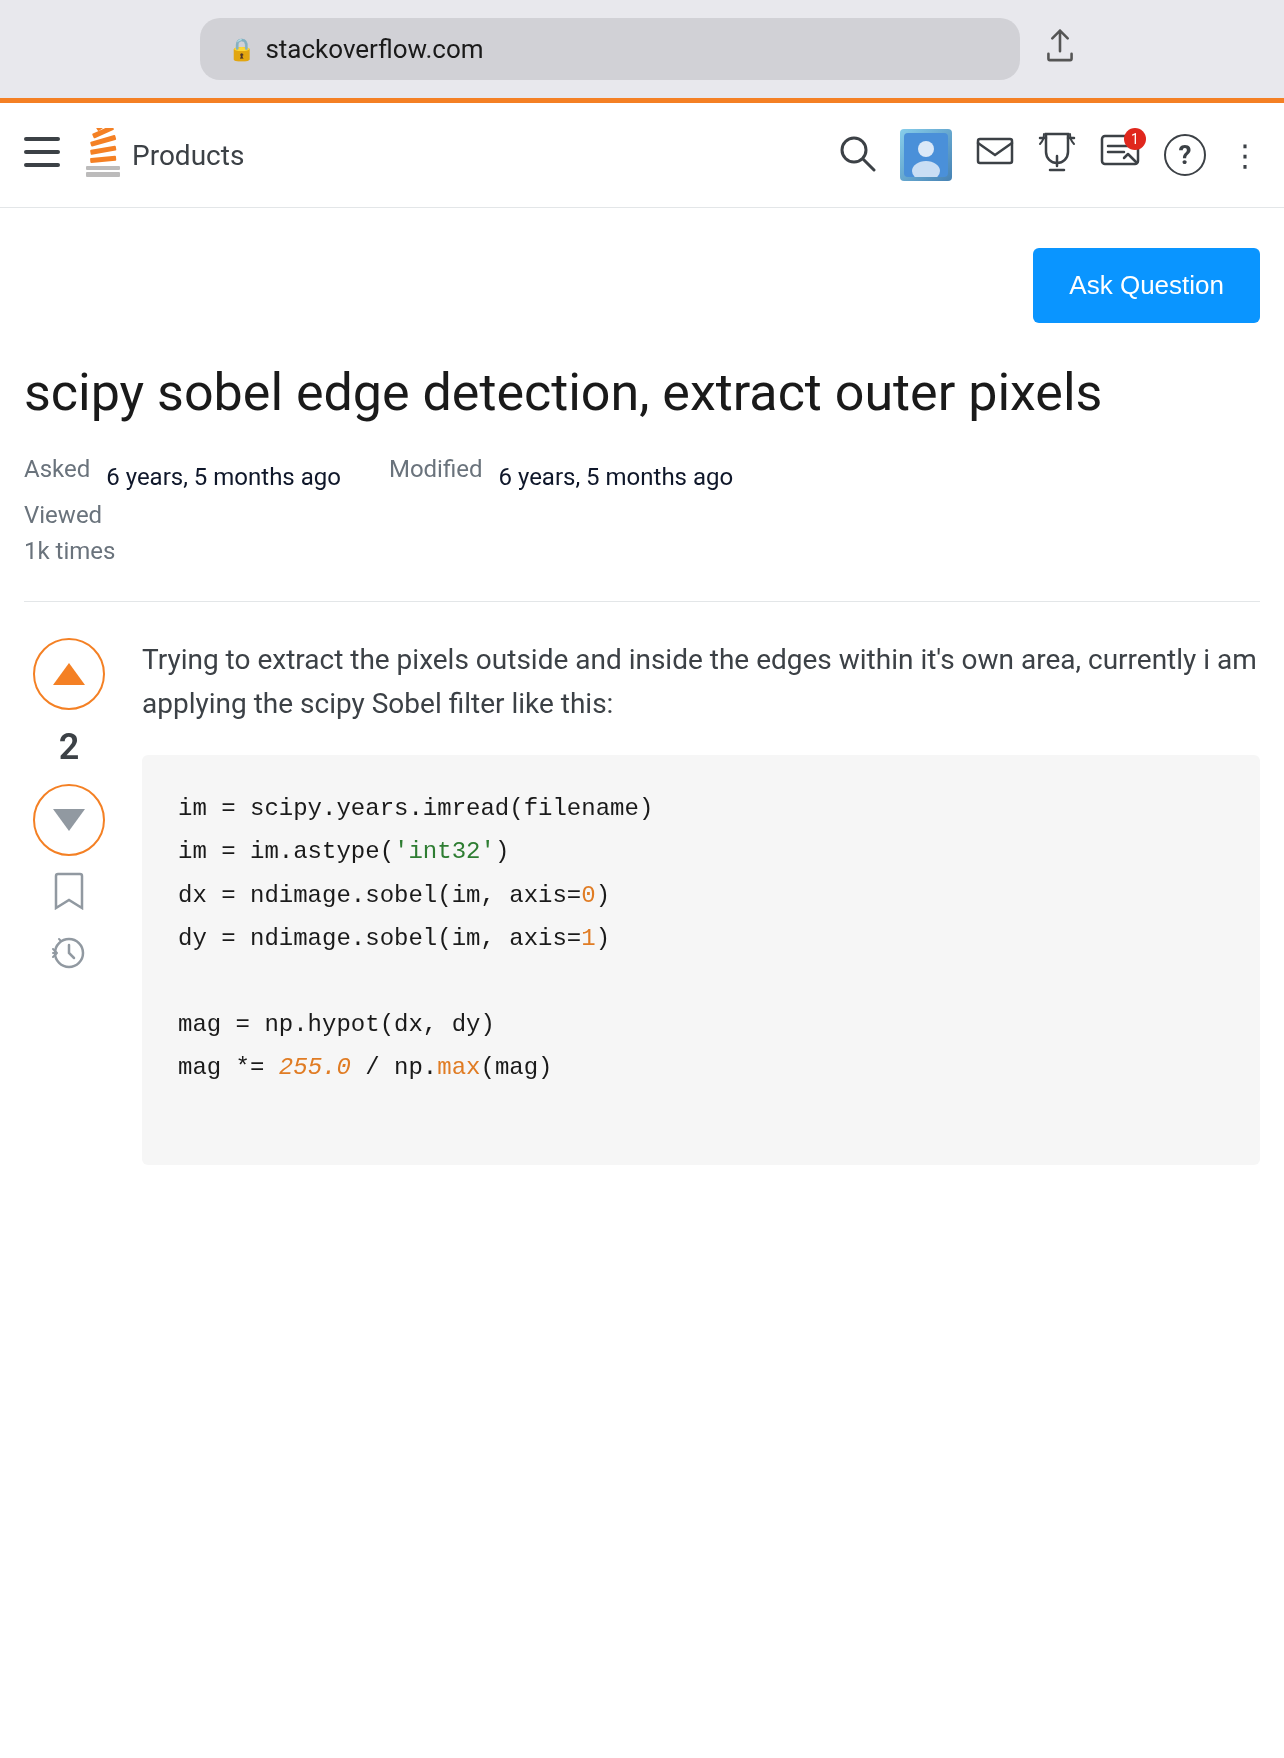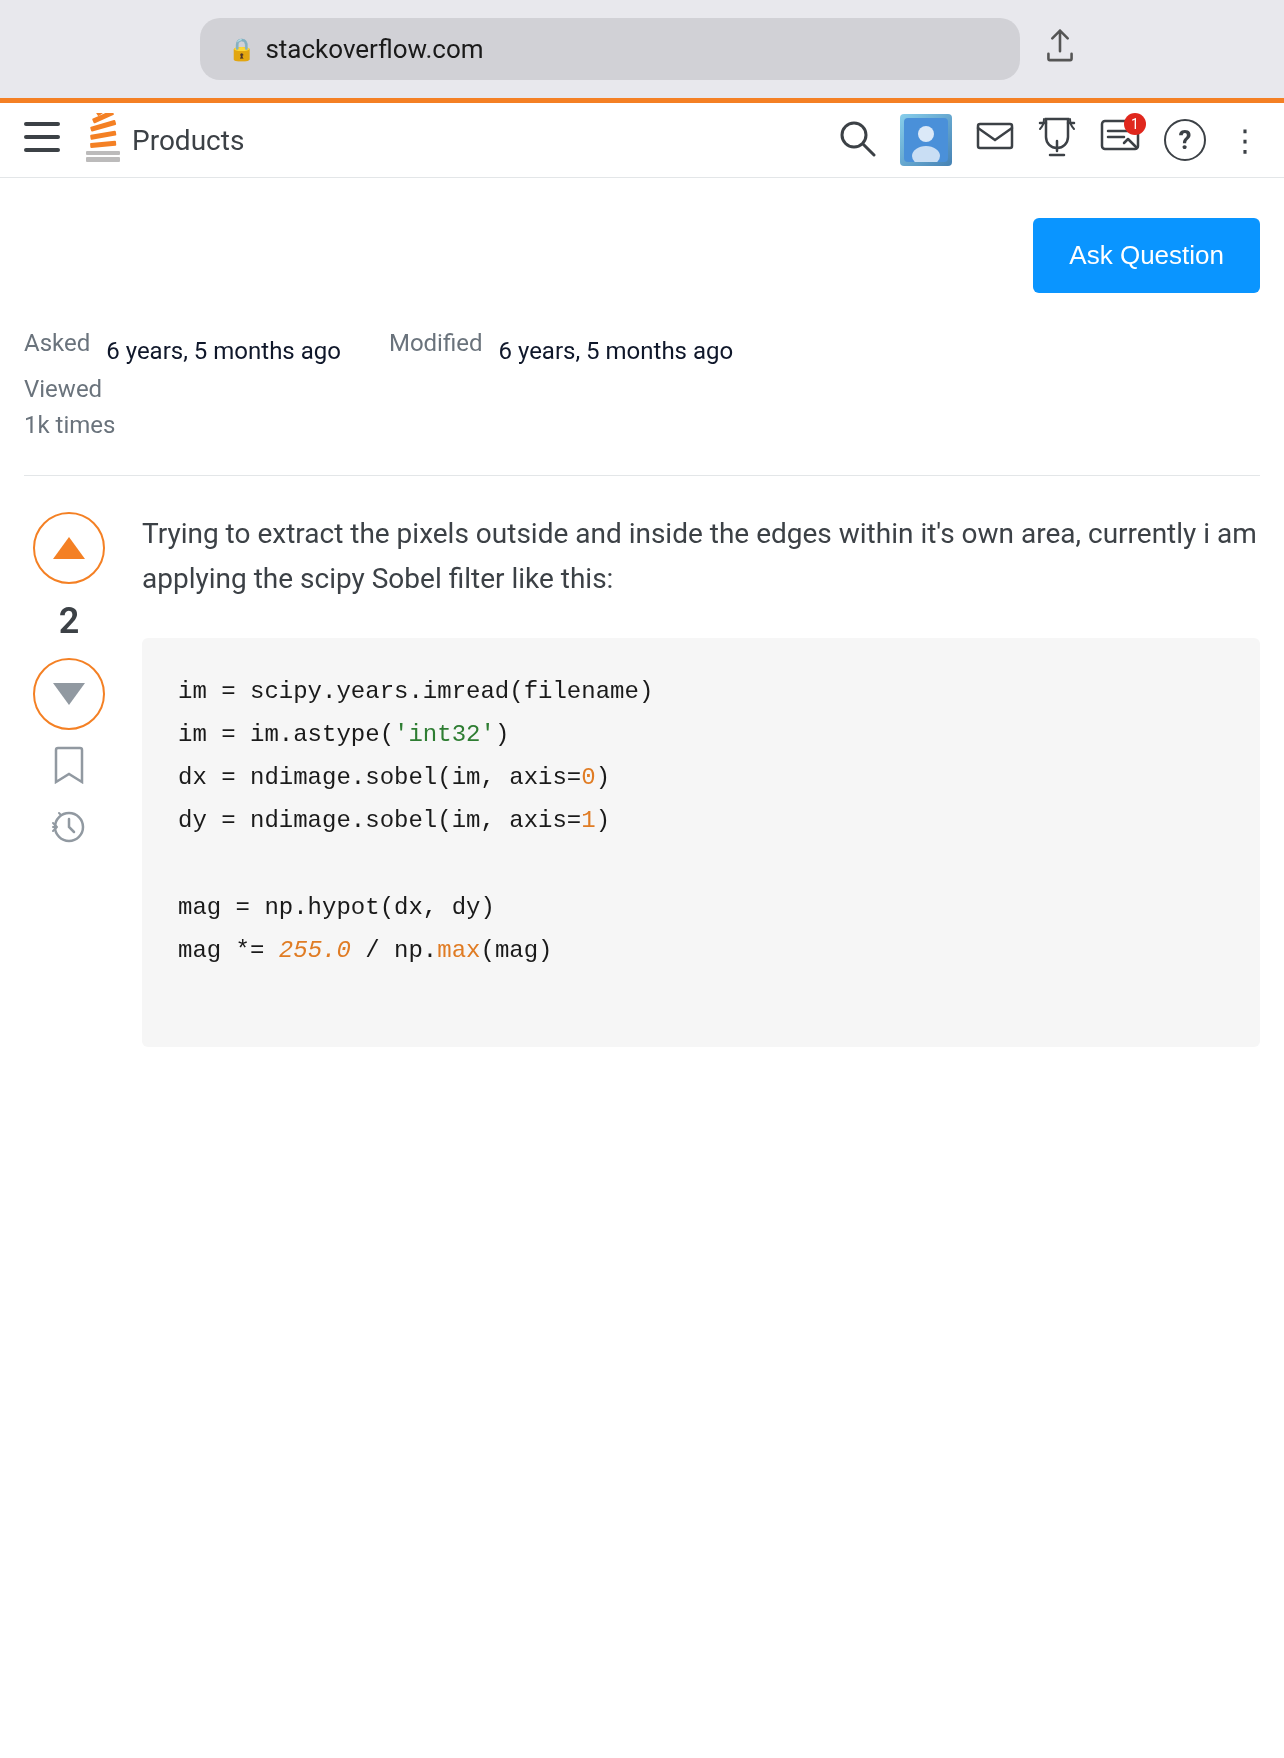--- a/index.html
+++ b/index.html
@@ -43,21 +43,21 @@
     }
 
     
     .so-topbar {
       background: #fff;
       border-top: 5px solid #f48024;
       padding: 16px 24px;
       display: flex;
       align-items: center;
       gap: 20px;
-      height: 80px;
+      height: 110px;
       border-bottom: 1px solid #e3e6e8;
     }
 
     .so-topbar .hamburger {
       font-size: 34px;
       color: #3c4146;
       cursor: pointer;
     }
 
     .so-logo {
@@ -211,21 +211,21 @@
     }
 
     .question-text {
       flex: 1;
     }
 
     .question-text p {
       font-size: 28px;
       line-height: 1.6;
       color: #3c4146;
-      margin-bottom: 36px;
+      margin-bottom: 28px;
     }
 
     
     .code-block {
       background: #f6f6f6;
       border-radius: 6px;
       padding: 32px 36px;
       font-family: 'Courier New', Courier, monospace;
       font-size: 24px;
       line-height: 1.8;
@@ -348,20 +348,21 @@
     <span class="nav-more-icon">⋮</span>
   </div>
 </div>
 
 <div class="main-content">
 
   <div class="ask-question-row">
     <button class="ask-question-btn">Ask Question</button>
   </div>
 
+  <h1 class="question-title">scipy sobel edge detection, extract outer pixels</h1>
 
   <div class="question-meta">
     <span>
       <span>Asked</span>
       <span class="meta-value">6 years, 5 months ago</span>
     </span>
     <span>
       <span>Modified</span>
       <span class="meta-value">6 years, 5 months ago</span>
     </span>

